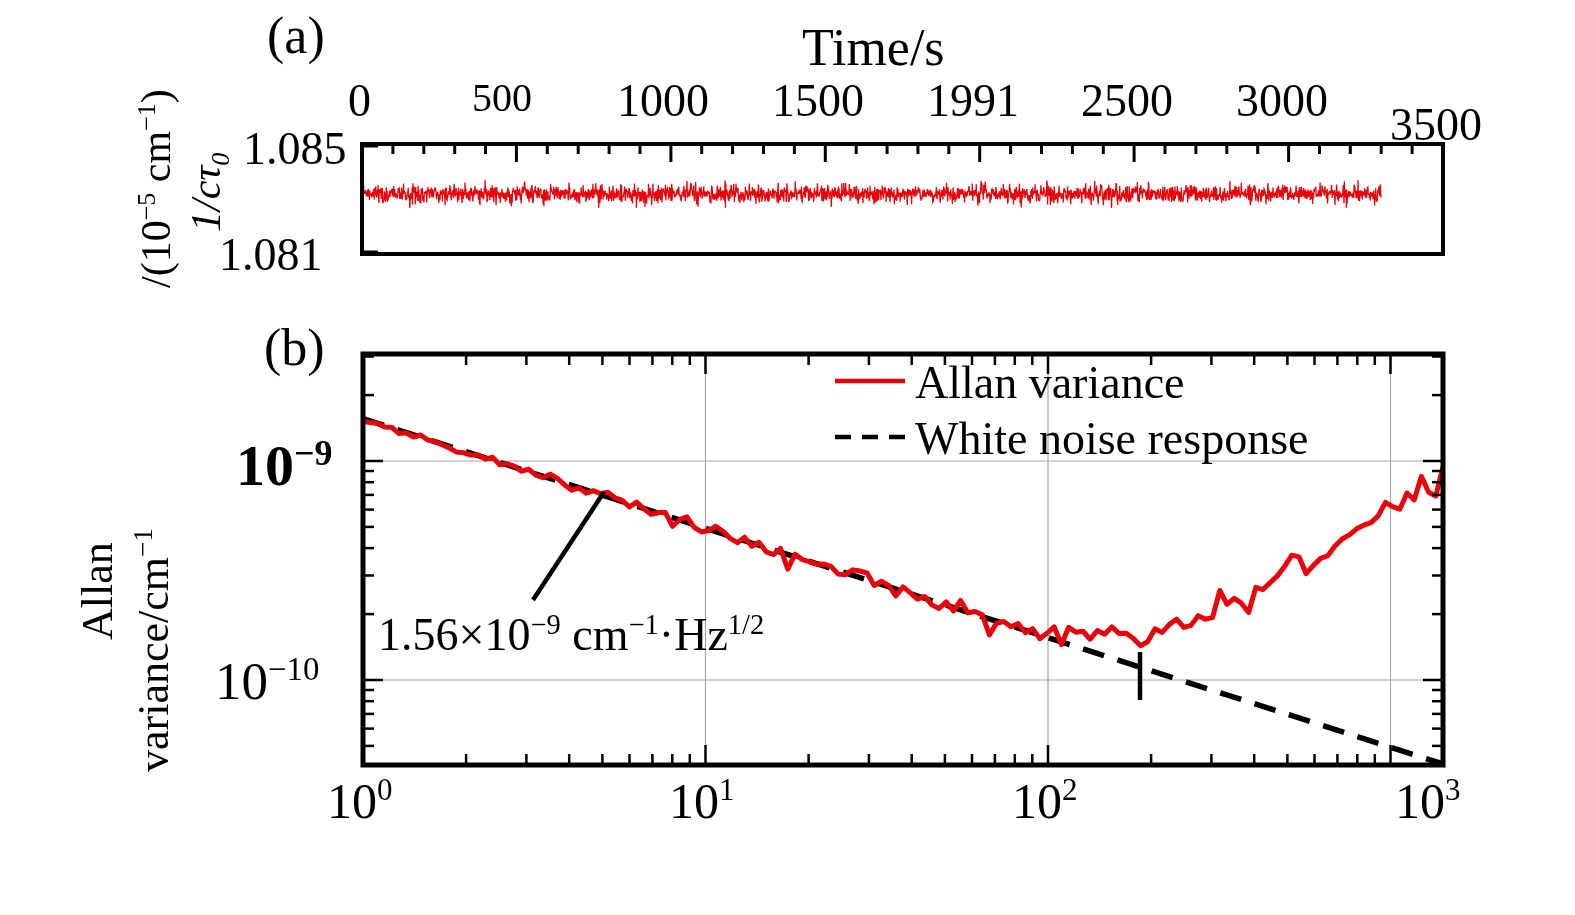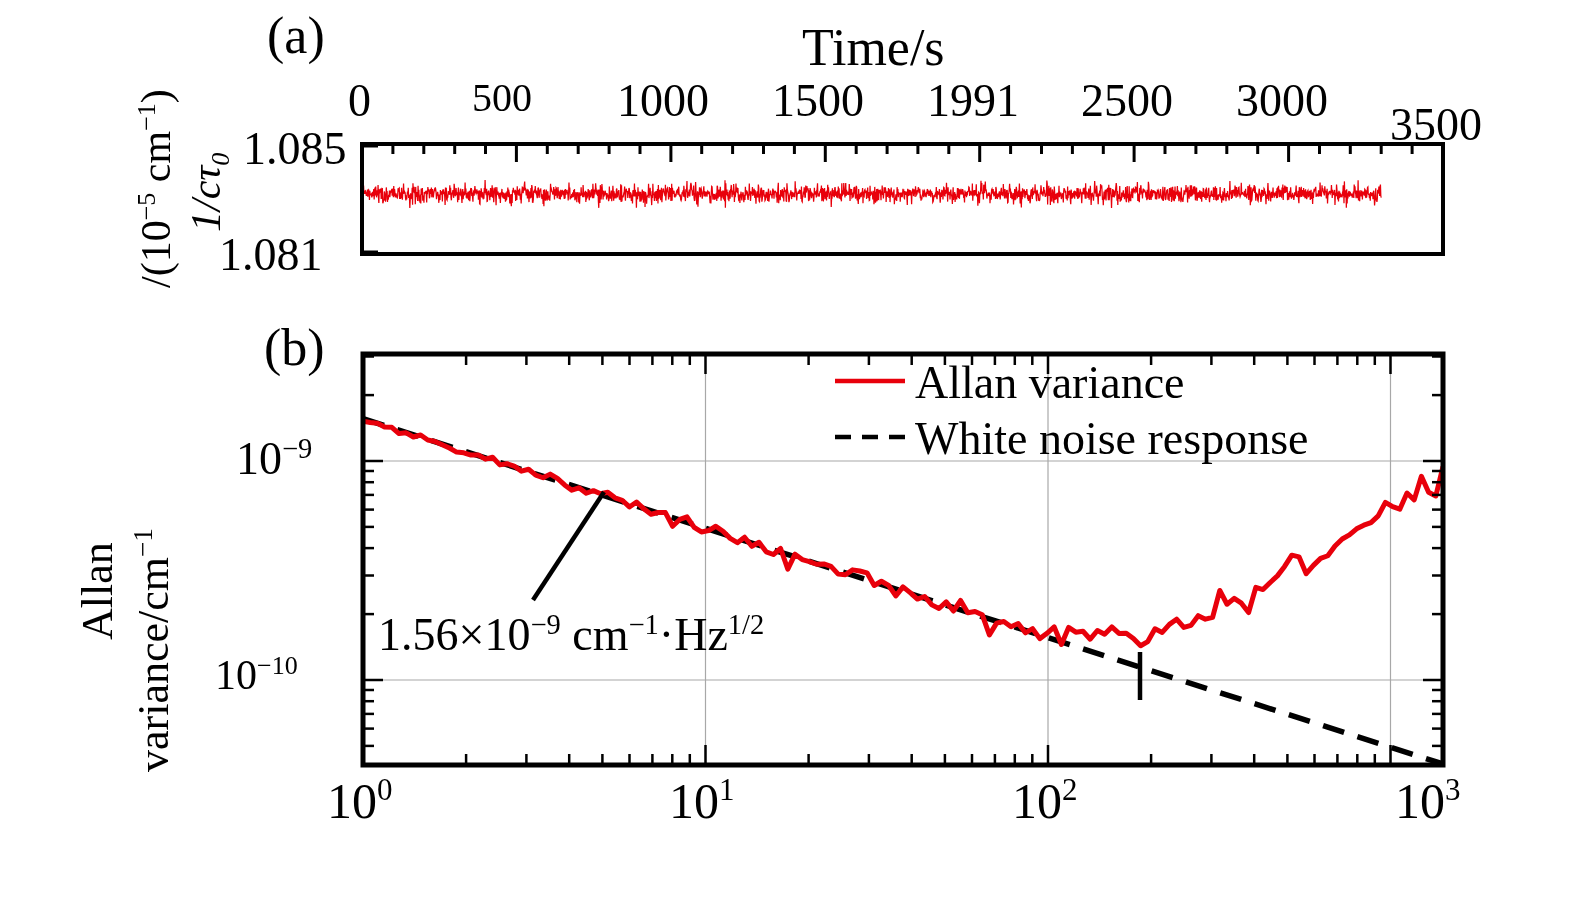--- a/index.html
+++ b/index.html
@@ -225,22 +225,22 @@
 
 <div class="lbl" style="left:264px;top:318px;font-size:52px;">(b)</div>
 
 <div class="lbl rot" style="left:128px;top:772px;transform:rotate(-90deg);font-size:44px;">
   <span>variance/cm<sup style="font-size:.62em">−1</sup></span>
 </div>
 <div class="lbl rot" style="left:72px;top:640px;transform:rotate(-90deg);font-size:44px;">
   <span>Allan</span>
 </div>
 
-<div class="lbl" style="left:236px;top:432px;font-size:46px;">10<sup style="font-size:.62em">−9</sup></div>
-<div class="lbl" style="left:215px;top:651px;font-size:42px;">10<sup style="font-size:.62em">−10</sup></div>
+<div class="lbl" style="left:236px;top:432px;font-size:58px;font-weight:bold;">10<sup style="font-size:.62em">−9</sup></div>
+<div class="lbl" style="left:215px;top:651px;font-size:53px;">10<sup style="font-size:.62em">−10</sup></div>
 
 <div class="lbl" style="left:327px;top:772px;font-size:50px;">10<sup style="font-size:.62em">0</sup></div>
 <div class="lbl" style="left:669px;top:772px;font-size:50px;text-align:center;">10<sup style="font-size:.62em">1</sup></div>
 <div class="lbl" style="left:1012px;top:772px;font-size:50px;">10<sup style="font-size:.62em">2</sup></div>
 <div class="lbl" style="left:1355px;top:772px;font-size:50px;margin-left:40px;">10<sup style="font-size:.62em">3</sup></div>
 
 
 <div class="lbl" style="left:915px;top:412px;font-size:46px;">White noise response</div>
 <div class="lbl" style="left:915px;top:356px;font-size:46px;">Allan variance</div>
 

